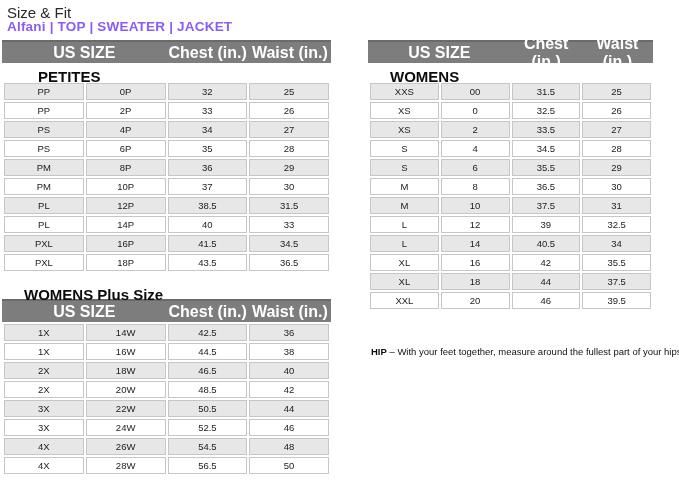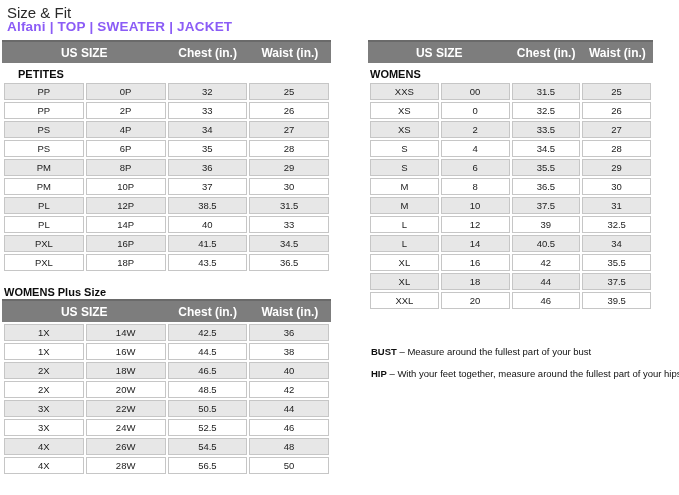--- a/index.html
+++ b/index.html
@@ -34,28 +34,28 @@
   .col-left{left:2px;width:329px;}
   .col-right{left:368px;width:285px;}
 
   
   .thead{
     display:flex;align-items:center;
     height:23px;
     background:var(--header-bg);
     border-top:2px solid var(--header-edge);
     color:var(--header-text);
-    font-size:12px;font-weight:bold;
+    font-size:16px;font-weight:bold;
   }
   .th{flex:1;text-align:center;}
   .th-size{flex:2;}
 
   .section-label{
-    font-size:11px;font-weight:bold;color:#0c0c0c;
-    padding:5px 0 2px 2px;height:18px;
+    font-size:15px;font-weight:bold;color:#0c0c0c;
+    padding:5px 0 2px 2px;height:18px;margin-left:20px;
   }
   .section-label.indent{padding-left:16px;}
 
   table.size-grid{
     width:100%;
     border-collapse:separate;
     border-spacing:2px;
     table-layout:fixed;
     margin:0;
   }
@@ -308,19 +308,18 @@
               <td>XXL</td>
               <td>20</td>
               <td>46</td>
               <td>39.5</td>
             </tr>
           </tbody>
       </table>
     </div>
 
     <div class="definitions">
-      <p class="def-line"><b>BUST</b> <span>– Measure around the fullest part of your bust</span></p>
       <p class="def-line"><b>HIP</b> <span>– With your feet together, measure around the fullest part of your hips/rear</span></p>
     </div>
 
   </div>
 
 </div>
 
 </body></html>

